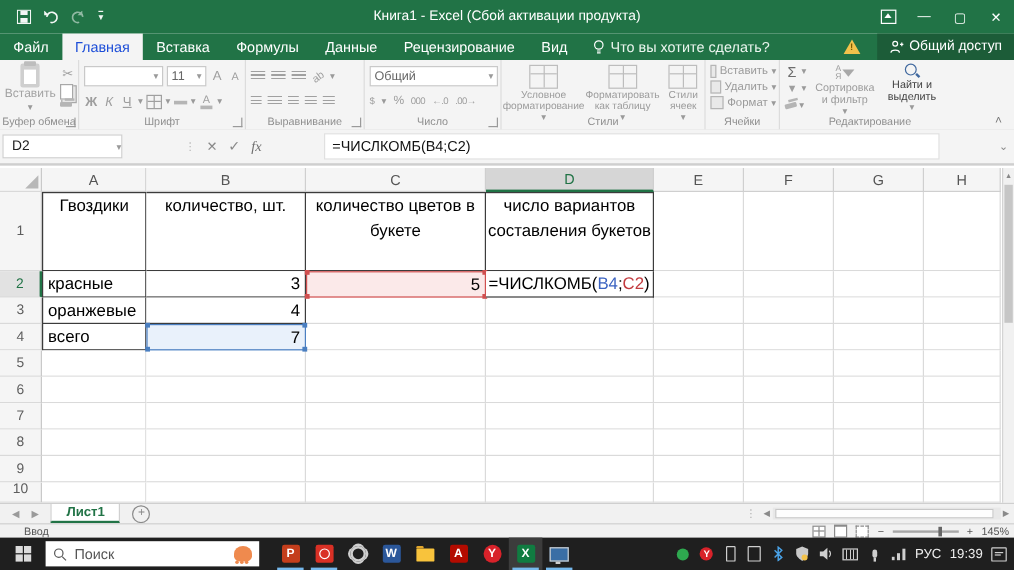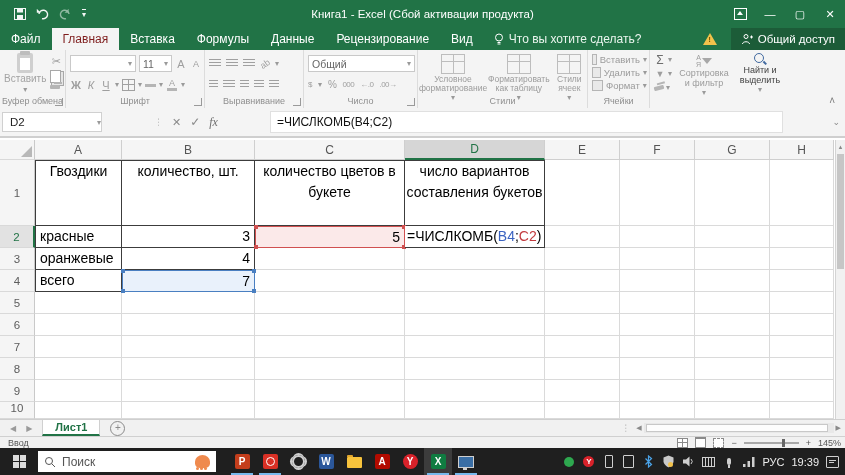--- a/index.html
+++ b/index.html
@@ -11,21 +11,21 @@
   .qat .qi{display:flex;align-items:center;opacity:.95;}
   .qi.dim{opacity:.5;}
   .wtitle{position:absolute;left:0;right:0;text-align:center;font-size:11.5px;color:#fff;pointer-events:none;}
   .winctl{position:absolute;right:0;top:0;height:28px;display:flex;}
   .wbtn{width:30px;height:28px;display:flex;align-items:center;justify-content:center;font-size:11px;color:#fff;}
   .rdo{width:11px;height:10px;border:1px solid #fff;position:relative;}
   .rdo:after{content:"";position:absolute;left:2px;top:2px;border-left:3px solid transparent;border-right:3px solid transparent;border-bottom:4px solid #fff;}
   
   .tabrow{position:absolute;top:28px;left:0;width:845px;height:22px;background:#217346;display:flex;align-items:stretch;color:#fff;}
   .rtab{padding:0 11px;display:flex;align-items:center;font-size:12px;white-space:nowrap;}
-  .rtab.active{background:#f4f4f4;color:#7f1d1d;}
+  .rtab.active{background:#f4f4f4;color:#1d4ed8;}
   .tellme{display:flex;align-items:center;gap:5px;padding:0 10px;color:#eaf5ee;font-size:12px;}
   .tab-right{position:absolute;right:0;top:0;height:22px;display:flex;align-items:center;}
   .warn{width:0;height:0;border-left:7px solid transparent;border-right:7px solid transparent;border-bottom:12px solid #f2c24b;position:relative;margin-right:14px;}
   .warn:after{content:"!";position:absolute;left:-1.5px;top:2px;font-size:8px;color:#7a5b00;font-weight:bold;}
   .share{height:22px;display:flex;align-items:center;gap:5px;background:#1c5c38;padding:0 10px;font-size:11.5px;color:#fff;}
   
   .ribbon{position:absolute;top:50px;left:0;width:845px;height:58px;background:#f4f4f4;border-bottom:1px solid #d2d2d2;display:flex;color:#a3a3a3;}
   .grp{position:relative;border-right:1px solid #dcdcdc;box-sizing:border-box;padding:3px 2px 12px 4px;}
   .glabel{position:absolute;bottom:0;left:0;right:0;text-align:center;font-size:9px;color:#8f8f8f;height:12px;line-height:11px;white-space:nowrap;}
   .launch{position:absolute;right:2px;bottom:2px;width:7px;height:7px;border-right:1px solid #9a9a9a;border-bottom:1px solid #9a9a9a;}
@@ -102,21 +102,21 @@
   .sbar{position:absolute;top:419px;left:0;width:845px;height:17px;background:#f1f1f1;border-top:1px solid #cfcfcf;display:flex;align-items:stretch;box-sizing:border-box;font-size:11px;color:#666;}
   .snav{display:flex;align-items:center;gap:10px;padding:0 10px;color:#9a9a9a;font-size:8px;}
   .stab{background:#fff;border-right:1px solid #d0d0d0;border-left:1px solid #d0d0d0;border-bottom:2px solid #217346;color:#217346;font-weight:bold;display:flex;align-items:center;padding:0 12px;box-sizing:border-box;}
   .addsheet{width:13px;height:13px;border:1px solid #8a8a8a;border-radius:50%;color:#8a8a8a;font-size:10px;line-height:11px;text-align:center;align-self:center;margin-left:10px;}
   .hsb{position:absolute;right:4px;top:2px;height:12px;display:flex;align-items:center;gap:2px;color:#8a8a8a;font-size:7px;}
   .htrack{width:190px;height:10px;background:#e8e8e8;position:relative;}
   .hthumb{position:absolute;left:2px;top:1px;width:182px;height:8px;background:#fdfdfd;border:1px solid #c8c8c8;box-sizing:border-box;}
   .sdots{color:#b0b0b0;font-size:9px;align-self:center;margin-right:4px;}
   
   .statbar{position:absolute;top:436px;left:0;width:845px;height:12px;background:#f1f1f1;border-top:1px solid #d0d0d0;box-sizing:border-box;display:flex;align-items:center;font-size:9px;color:#555;}
-  .statbar .mode{padding-left:8px;}
+  .statbar .mode{padding-left:20px;}
   .statright{position:absolute;right:4px;display:flex;align-items:center;gap:7px;}
   .vic{width:9px;height:8px;border:1px solid #8a8a8a;background:#fff;}
   .vic.v1{background:linear-gradient(#8a8a8a,#8a8a8a) 4px 0/1px 100% no-repeat,linear-gradient(#8a8a8a,#8a8a8a) 0 3px/100% 1px no-repeat,#fff;}
   .vic.v2{border-top:2px solid #8a8a8a;}
   .vic.v3{border-style:dashed;}
   .ztrack{width:55px;height:2px;background:#a8a8a8;position:relative;}
   .zthumb{position:absolute;left:38px;top:-3px;width:3px;height:8px;background:#666;}
   
   .taskbar{position:absolute;top:448px;left:0;width:845px;height:27px;background:#1f1f1f;display:flex;align-items:center;color:#ddd;}
   .startbtn{width:38px;height:27px;display:flex;align-items:center;justify-content:center;}
@@ -383,20 +383,21 @@
         </div>
         <div class="bigb2" style="color:#3f3f3f">
           <span class="mag">
               <i></i>
               <b></b>
             </span>
           <span>Найти и выделить</span>
           <span class="dd">▾</span>
         </div>
       </div>
+      <div class="glabel">Редактирование</div>
     </div>
 
     <span class="ribcol">˄</span>
   </div>
 
   <div class="fbar">
     <div class="namebox">
       <span>D2</span>
       <span class="dd">▾</span>
     </div>

